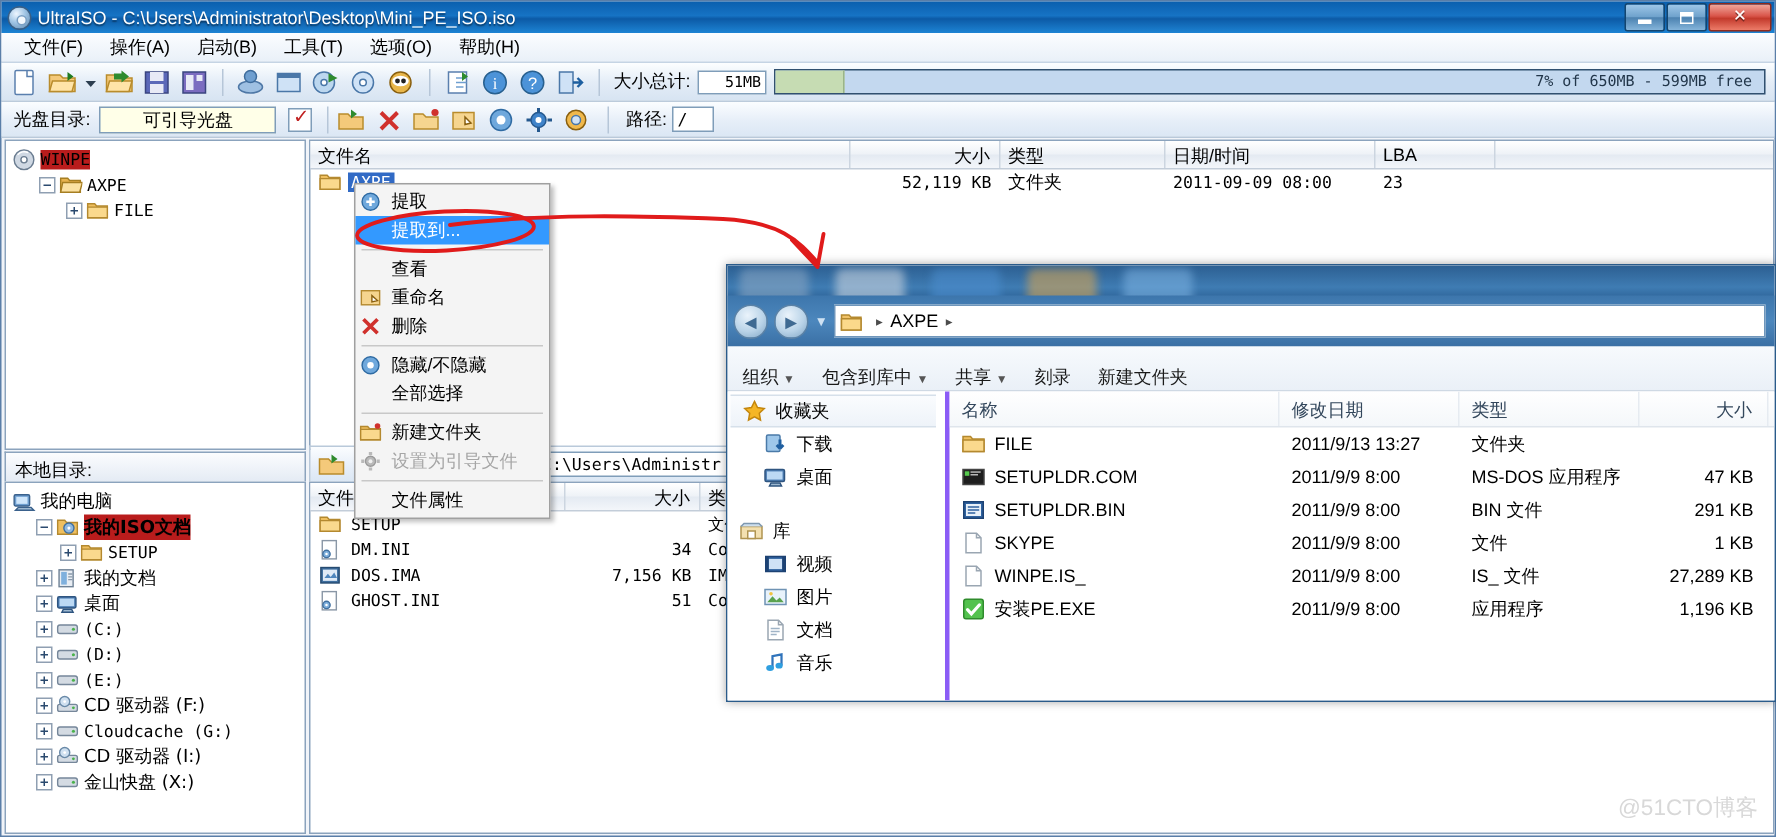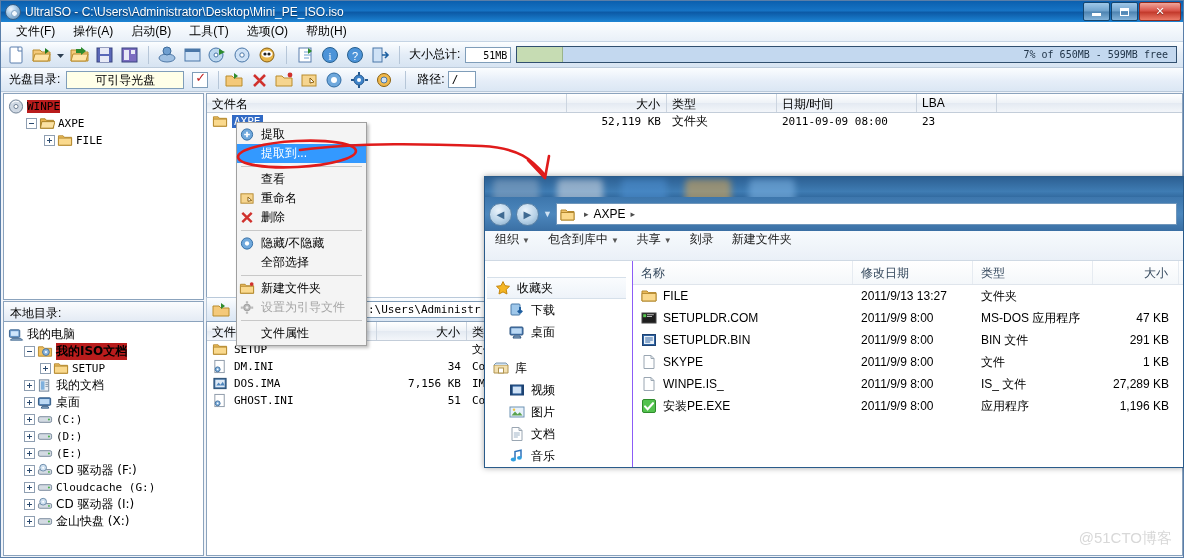--- a/index.html
+++ b/index.html
@@ -254,31 +254,31 @@
     display: flex; align-items: center; padding-left: 3px;
     font-size: 12px; color: #000;
   }
   .ab-folder {
     width: 15px; height: 13px; flex: 0 0 auto; margin-right: 4px;
   }
   .ab-sep { color: #4c4c4c; font-size: 9px; margin: 0 5px; }
   .ex-cmdbar {
     height: 30px; background: linear-gradient(to bottom, #f7fafd 0%, #eaf0f7 100%);
     border-bottom: 1px solid #cfd9e4;
-    display: flex; align-items: flex-start; padding-left: 10px;
+    display: flex; align-items: flex-end; padding-left: 10px;
     position: relative; top: 18px;
   }
   .cmd-item { font-size: 12px; margin-right: 18px; color: #1a1a1a; white-space: nowrap; }
   .cmd-caret { font-size: 8px; margin-left: 3px; color: #555; }
 
   .ex-body { position: absolute; left: 0; top: 84px; right: 0; bottom: 0; display: flex;
              background: #ffffff; }
   .ex-nav {
-    width: 148px; background: #ffffff; border-right: 1px solid #8b5cf6;
-    padding-top: 16px; overflow: hidden;
+    width: 148px; background: #ffffff; border-right: 3px solid #8b5cf6;
+    padding-top: 2px; overflow: hidden;
   }
   .nv-item { height: 22px; display: flex; align-items: center; font-size: 12px; padding-left: 8px; }
   .nv-item.grouphl {
     background: linear-gradient(to bottom, #fafcfe 0%, #eef3f9 100%);
     border: 1px solid #d6e0ea; border-left: none; border-right: none;
     margin-left: 2px; margin-right: 6px;
   }
   .nv-item.indent { padding-left: 24px; }
   .nv-ico { width: 17px; height: 16px; margin-right: 5px; flex: 0 0 auto; }
   .nv-spacer { height: 14px; }

